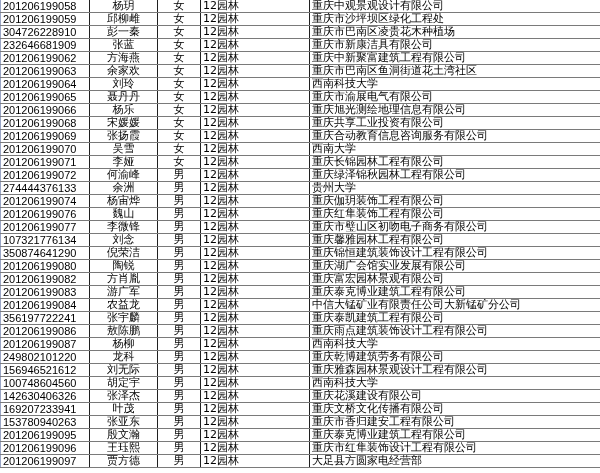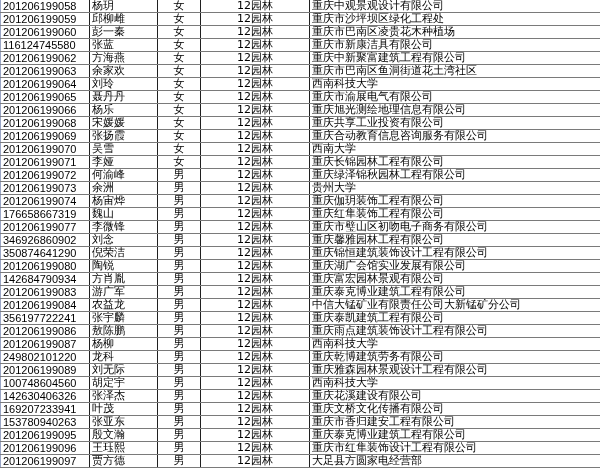--- a/index.html
+++ b/index.html
@@ -4,23 +4,23 @@
 <style>
   html, body { margin: 0; padding: 0; background: #ffffff; }
   body { width: 600px; height: 473px; overflow: hidden; position: relative;
          font-family: "DejaVu Sans", "Liberation Sans", sans-serif; color: #000; }
   .sheet { position: absolute; left: 0; top: 0; width: 486px; }
   table { border-collapse: collapse; table-layout: fixed; width: 600px; }
   td { height: 12px; padding: 0 2px; font-size: 11px; line-height: 12px;
        white-space: nowrap; overflow: hidden;
        border-bottom: 1px solid #7a7a7a; border-right: 1px solid #202020; }
   td.c-id { width: 84px; border-left: 1px solid #9aa6c6; font-size: 11px; font-family: "Liberation Sans", sans-serif; }
-  td.c-name { width: 63px; }
+  td.c-name { width: 63px; text-align: center; }
   td.c-sex { width: 38px; text-align: center; }
-  td.c-class { width: 104px; text-align: center; }
+  td.c-class { width: 104px; text-align: left; }
   td.c-unit { width: 289px; text-align: left; border-right: 1px solid #202020; }
 </style>
 </head>
 <body>
 
 <div class="sheet">
   <table>
     <tbody id="rows">
         <tr>
           <td class="c-id">201206199058</td>
@@ -30,28 +30,28 @@
           <td class="c-unit">重庆中观景观设计有限公司</td>
         </tr>
         <tr>
           <td class="c-id">201206199059</td>
           <td class="c-name">邱柳雌</td>
           <td class="c-sex">女</td>
           <td class="c-class">12园林</td>
           <td class="c-unit">重庆市沙坪坝区绿化工程处</td>
         </tr>
         <tr>
-          <td class="c-id">201206199060</td>
+          <td class="c-id">304726228910</td>
           <td class="c-name">彭一秦</td>
           <td class="c-sex">女</td>
           <td class="c-class">12园林</td>
           <td class="c-unit">重庆市巴南区凌贵花木种植场</td>
         </tr>
         <tr>
-          <td class="c-id">116124745580</td>
+          <td class="c-id">232646681909</td>
           <td class="c-name">张蓝</td>
           <td class="c-sex">女</td>
           <td class="c-class">12园林</td>
           <td class="c-unit">重庆市新康洁具有限公司</td>
         </tr>
         <tr>
           <td class="c-id">201206199062</td>
           <td class="c-name">方海燕</td>
           <td class="c-sex">女</td>
           <td class="c-class">12园林</td>
@@ -114,70 +114,70 @@
           <td class="c-unit">重庆长锦园林工程有限公司</td>
         </tr>
         <tr>
           <td class="c-id">201206199072</td>
           <td class="c-name">何渝峰</td>
           <td class="c-sex">男</td>
           <td class="c-class">12园林</td>
           <td class="c-unit">重庆绿泽锦秋园林工程有限公司</td>
         </tr>
         <tr>
-          <td class="c-id">201206199073</td>
+          <td class="c-id">274444376133</td>
           <td class="c-name">余洲</td>
           <td class="c-sex">男</td>
           <td class="c-class">12园林</td>
           <td class="c-unit">贵州大学</td>
         </tr>
         <tr>
           <td class="c-id">201206199074</td>
           <td class="c-name">杨宙烨</td>
           <td class="c-sex">男</td>
           <td class="c-class">12园林</td>
           <td class="c-unit">重庆伽玥装饰工程有限公司</td>
         </tr>
         <tr>
-          <td class="c-id">176658667319</td>
+          <td class="c-id">201206199076</td>
           <td class="c-name">魏山</td>
           <td class="c-sex">男</td>
           <td class="c-class">12园林</td>
           <td class="c-unit">重庆红隼装饰工程有限公司</td>
         </tr>
         <tr>
           <td class="c-id">201206199077</td>
           <td class="c-name">李微锋</td>
           <td class="c-sex">男</td>
           <td class="c-class">12园林</td>
           <td class="c-unit">重庆市璧山区初吻电子商务有限公司</td>
         </tr>
         <tr>
-          <td class="c-id">346926860902</td>
+          <td class="c-id">107321776134</td>
           <td class="c-name">刘念</td>
           <td class="c-sex">男</td>
           <td class="c-class">12园林</td>
           <td class="c-unit">重庆馨雅园林工程有限公司</td>
         </tr>
         <tr>
           <td class="c-id">350874641290</td>
           <td class="c-name">倪荣洁</td>
           <td class="c-sex">男</td>
           <td class="c-class">12园林</td>
           <td class="c-unit">重庆锦恒建筑装饰设计工程有限公司</td>
         </tr>
         <tr>
           <td class="c-id">201206199080</td>
           <td class="c-name">陶锐</td>
           <td class="c-sex">男</td>
           <td class="c-class">12园林</td>
           <td class="c-unit">重庆湖广会馆实业发展有限公司</td>
         </tr>
         <tr>
-          <td class="c-id">142684790934</td>
+          <td class="c-id">201206199082</td>
           <td class="c-name">方肖胤</td>
           <td class="c-sex">男</td>
           <td class="c-class">12园林</td>
           <td class="c-unit">重庆富宏园林景观有限公司</td>
         </tr>
         <tr>
           <td class="c-id">201206199083</td>
           <td class="c-name">游广军</td>
           <td class="c-sex">男</td>
           <td class="c-class">12园林</td>
@@ -212,21 +212,21 @@
           <td class="c-unit">西南科技大学</td>
         </tr>
         <tr>
           <td class="c-id">249802101220</td>
           <td class="c-name">龙科</td>
           <td class="c-sex">男</td>
           <td class="c-class">12园林</td>
           <td class="c-unit">重庆乾博建筑劳务有限公司</td>
         </tr>
         <tr>
-          <td class="c-id">201206199089</td>
+          <td class="c-id">156946521612</td>
           <td class="c-name">刘无际</td>
           <td class="c-sex">男</td>
           <td class="c-class">12园林</td>
           <td class="c-unit">重庆雅森园林景观设计工程有限公司</td>
         </tr>
         <tr>
           <td class="c-id">100748604560</td>
           <td class="c-name">胡定宇</td>
           <td class="c-sex">男</td>
           <td class="c-class">12园林</td>

